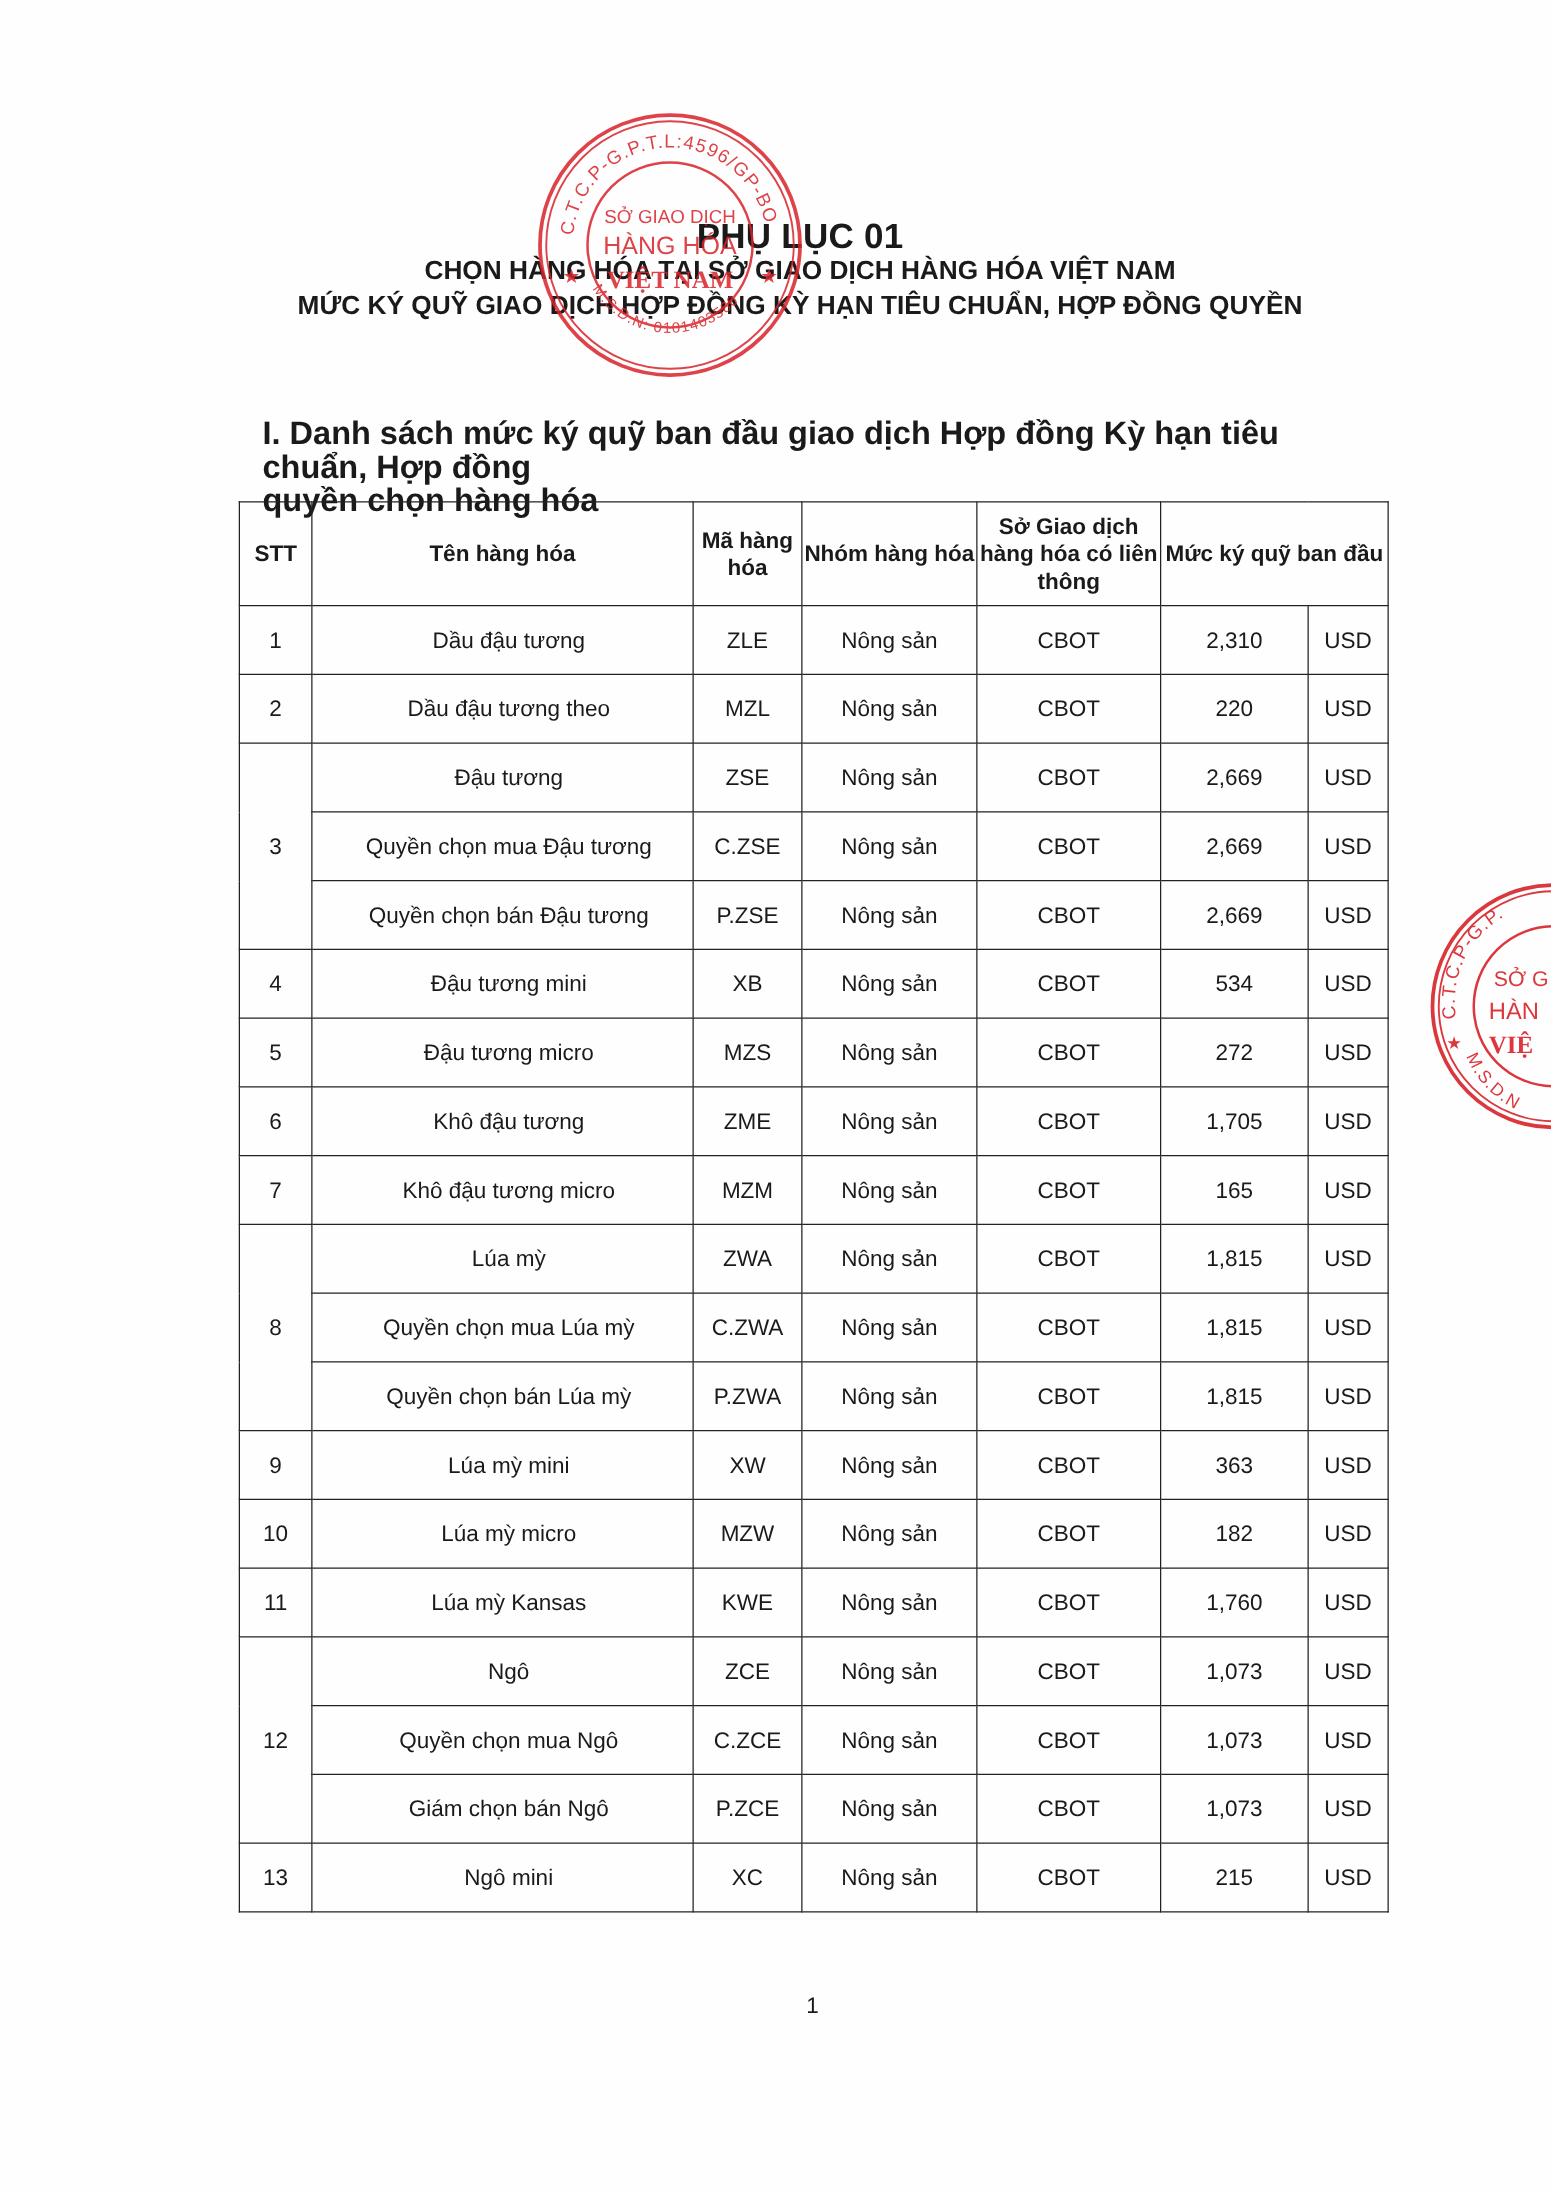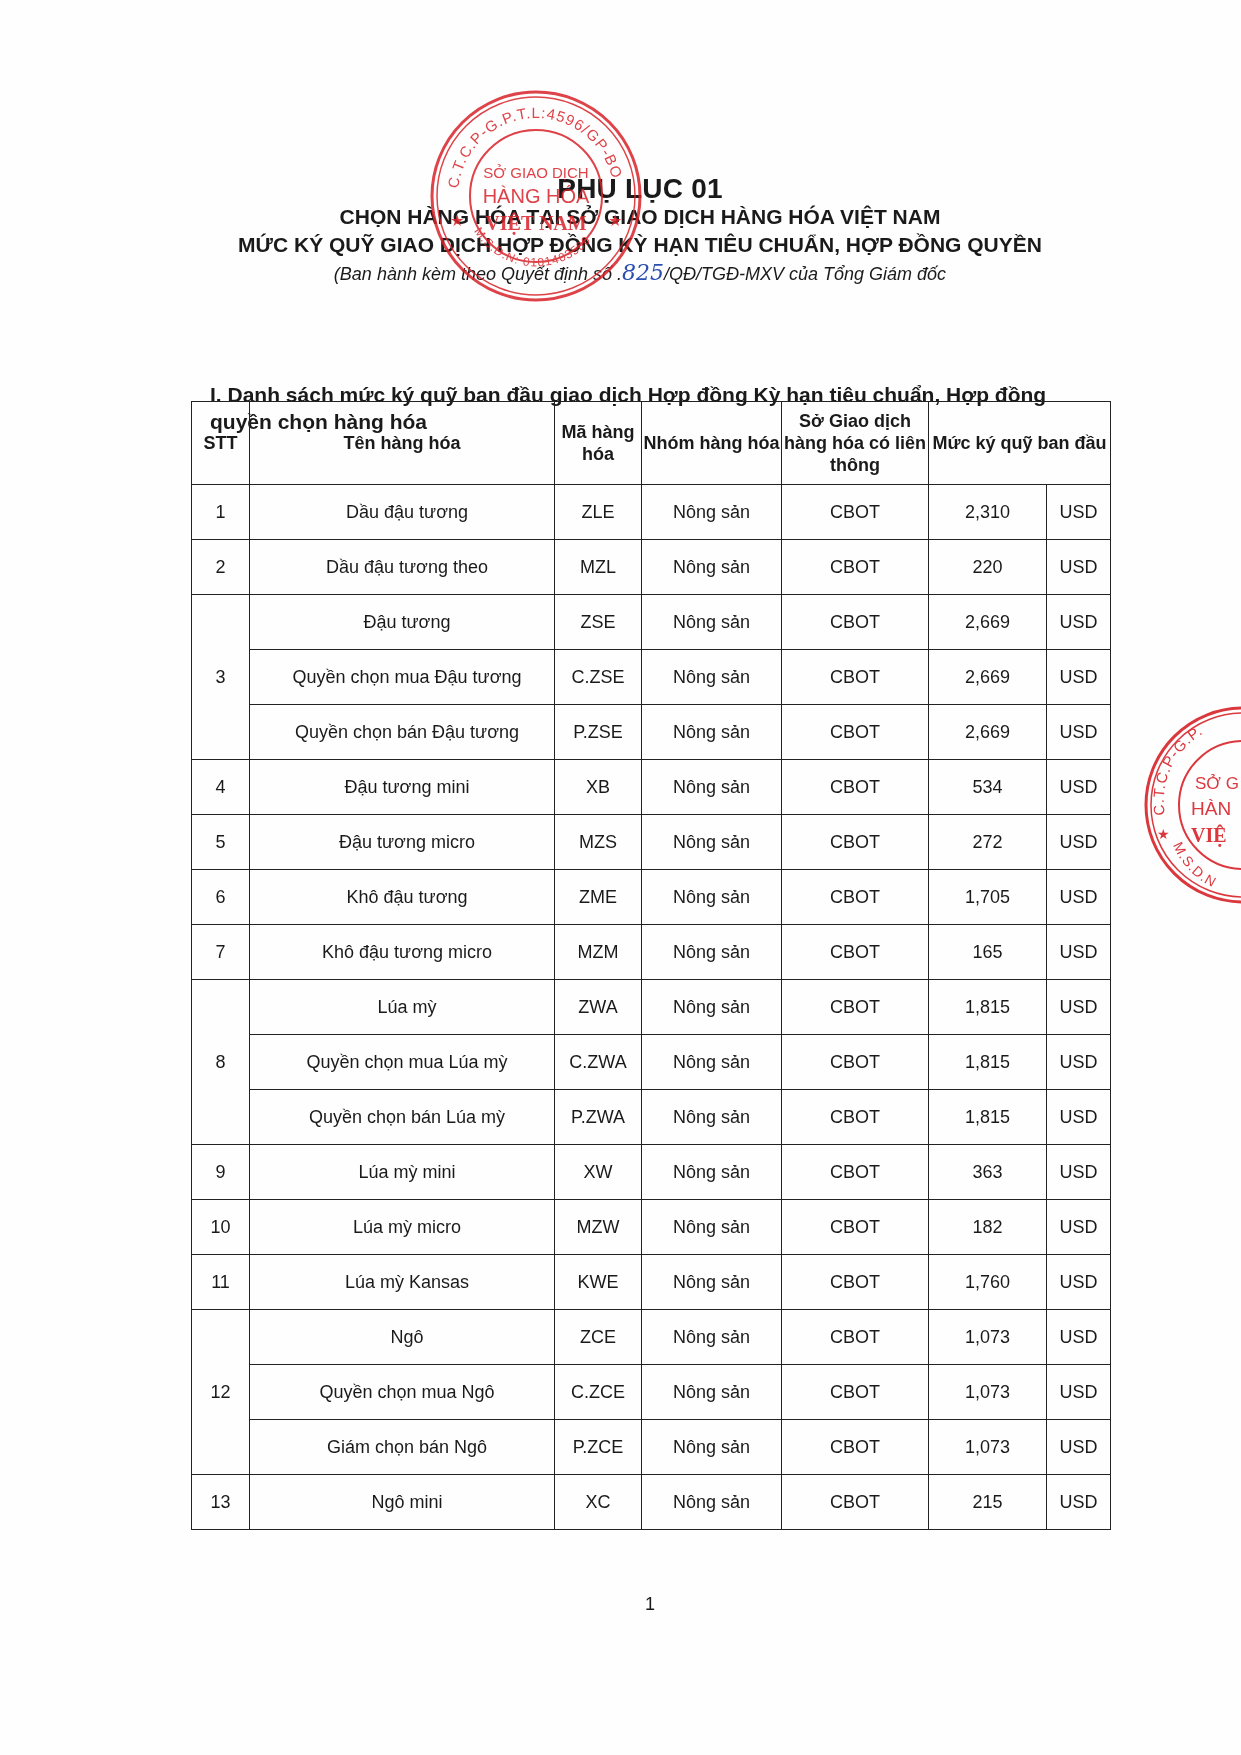--- a/index.html
+++ b/index.html
@@ -7,21 +7,21 @@
          font-family: "Liberation Sans", sans-serif; color: #1a1a1a; }
   .page { position: absolute; left: 0; top: 0; width: 1241px; height: 1755px; background: #fefefe; }
 
   .title-block { position: absolute; left: 200px; top: 175px; width: 880px; text-align: center; }
   .appendix { font-weight: bold; font-size: 28px; line-height: 28px; letter-spacing: 0.2px; }
   .main-title { font-weight: bold; font-size: 21px; line-height: 28px; }
   .subtitle { font-style: italic; font-size: 18px; line-height: 27px; }
   .hand { color: #2a4fb0; font-family: "DejaVu Serif", serif; font-style: italic; font-size: 22px; }
 
   .section-heading { position: absolute; left: 210px; top: 333px; width: 880px;
-                     font-weight: bold; font-size: 21px; line-height: 27px; margin-top: 48px; }
+                     font-weight: bold; font-size: 26px; line-height: 27px; }
 
   table.margin-table { position: absolute; left: 191px; top: 401px; border-collapse: collapse;
                        font-size: 18px; table-layout: fixed; }
   table.margin-table th, table.margin-table td { border: 1.6px solid #222; padding: 0; text-align: center;
                        vertical-align: middle; }
   table.margin-table th { font-weight: bold; font-size: 18px; line-height: 22px; height: 82px; }
   table.margin-table td { height: 54px; }
   table.margin-table td.name { text-align: center; padding-left: 10px; }
   table.margin-table td.amount { text-align: center; }
 
@@ -32,23 +32,20 @@
 </style>
 </head>
 <body>
 
 <div class="page">
 
   <div class="title-block">
     <div class="appendix">PHỤ LỤC 01</div>
     <div class="main-title">CHỌN HÀNG HÓA TẠI SỞ GIAO DỊCH HÀNG HÓA VIỆT NAM</div>
     <div class="main-title">MỨC KÝ QUỸ GIAO DỊCH HỢP ĐỒNG KỲ HẠN TIÊU CHUẨN, HỢP ĐỒNG QUYỀN</div>
-    <div class="subtitle">
-      <span>(Ban hành kèm theo Quyết định số .</span><span class="hand">825</span><span>/QĐ/TGĐ-MXV của Tổng Giám đốc</span>
-    </div>
   </div>
 
   <div class="section-heading">
     <div>I.  Danh sách mức ký quỹ ban đầu giao dịch Hợp đồng Kỳ hạn tiêu chuẩn, Hợp đồng</div>
     <div>quyền chọn hàng hóa</div>
   </div>
 
   <table class="margin-table">
     <colgroup>
       <col style="width:58px">

